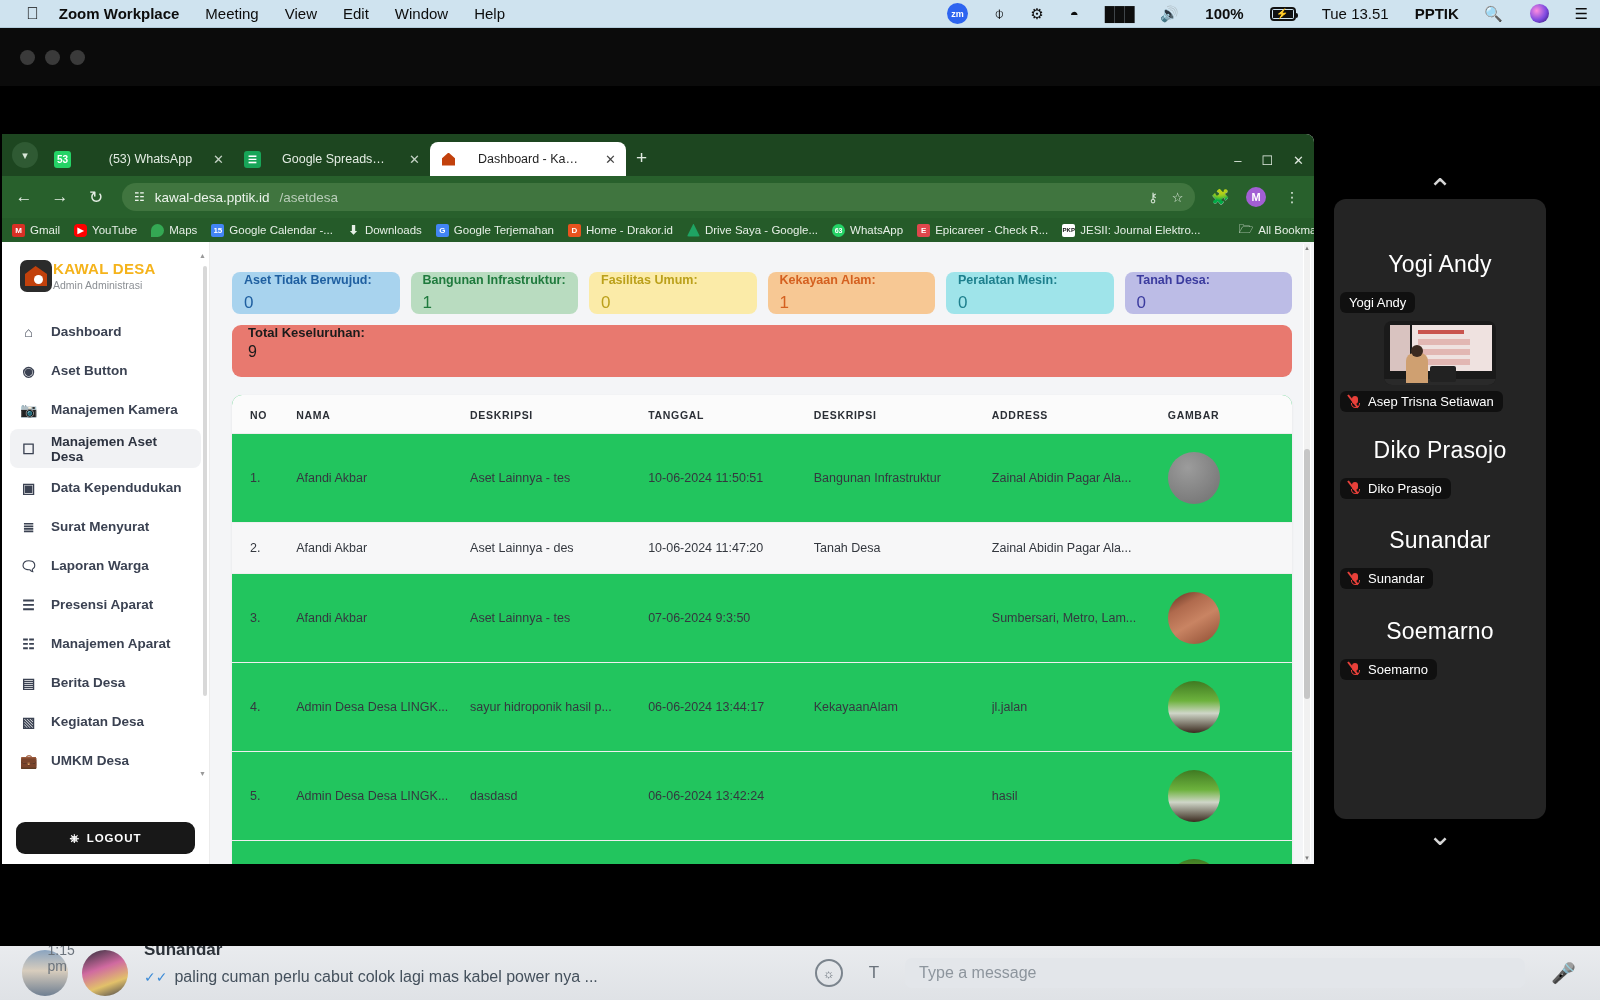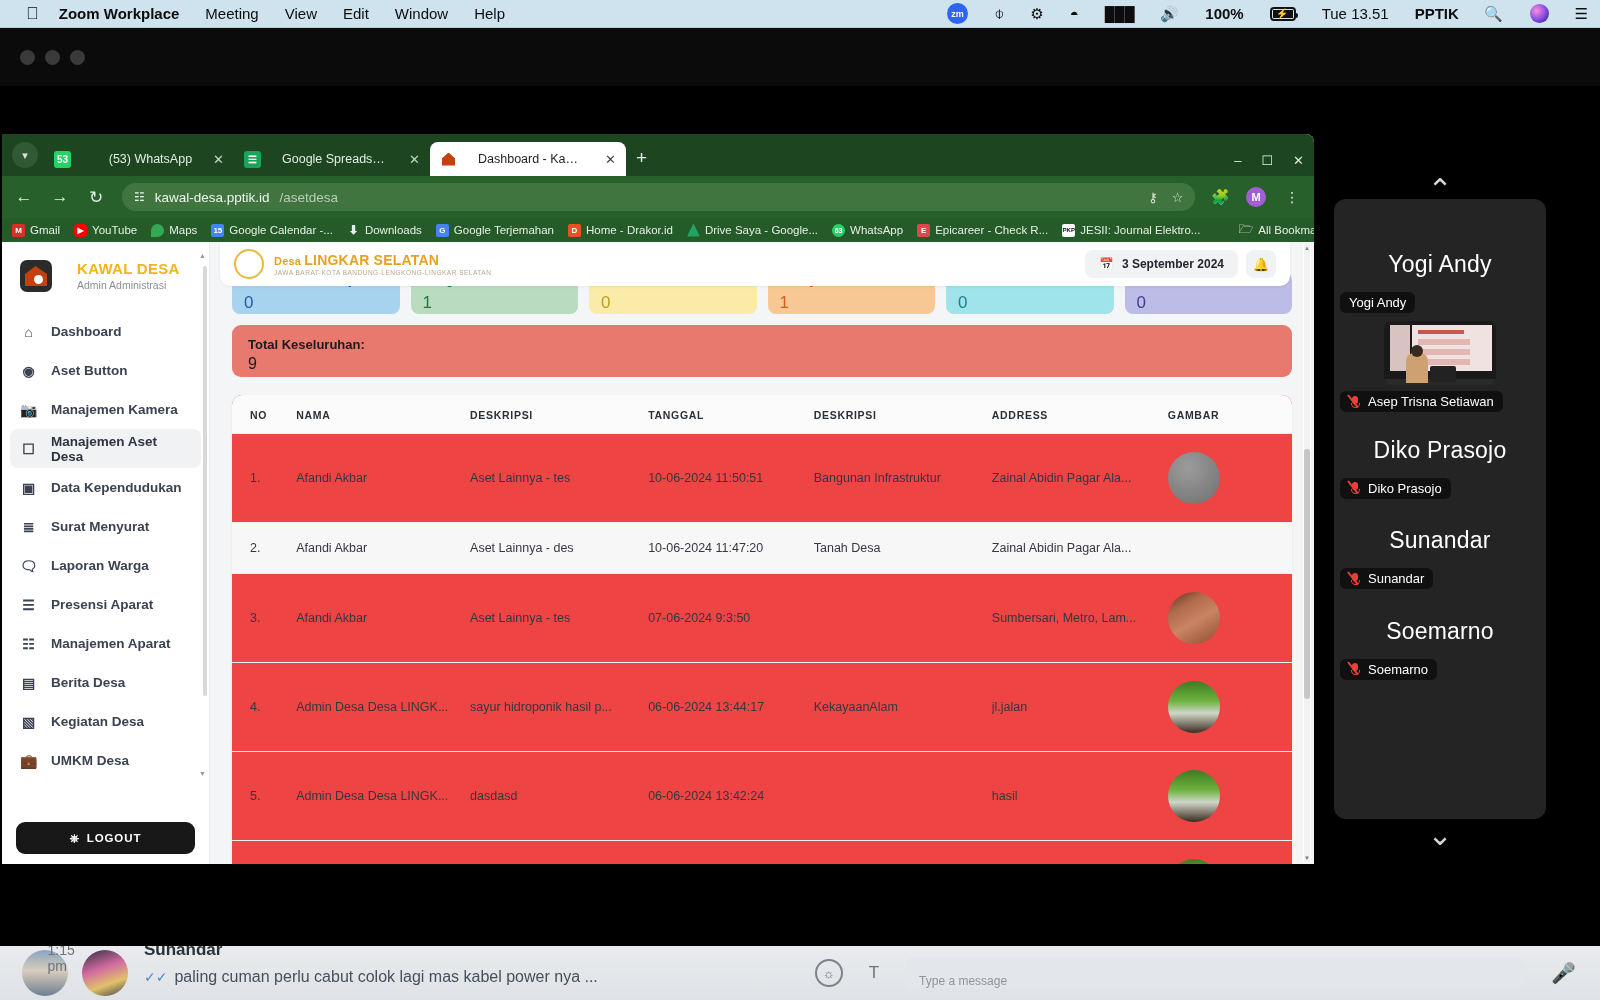--- a/index.html
+++ b/index.html
@@ -118,21 +118,21 @@
   .bm-sep { width:1px; height:14px; background:#4b7c4e; margin-left:auto; }
 
   
   .page { position: relative; height: calc(730px - 42px - 42px - 24px); background:#f4f5f7; display:flex; }
 
   .sidebar {
     width: 208px; background:#fff; position:relative; flex:none;
     display:flex; flex-direction:column;
     border-right: 1px solid #ececec;
   }
-  .brand { display:flex; align-items:center; gap:25px; padding: 18px 0 14px 18px; }
+  .brand { display:flex; align-items:center; gap:1px; padding: 18px 0 14px 18px; }
   .brand-logo {
     width: 32px; height: 32px; border-radius:7px; background:#2b2b2b; position:relative; flex:none;
   }
   .brand-logo .roof { position:absolute; left:5px; top:6px; width:22px; height:20px;
      background:#c2410c; clip-path: polygon(48% 0, 100% 40%, 100% 100%, 0 100%, 0 40%); }
   .brand-logo .gear { position:absolute; left:14px; top:15px; width:9px; height:9px; border-radius:50%; background:#fff; }
   .brand-title { font-size: 15px; font-weight: 800; color:#f5b31b; letter-spacing:.3px; line-height:1.1; }
   .brand-sub { font-size: 10.5px; color:#8b8f94; margin-top:2px; }
 
   .nav { flex:1; overflow:hidden; padding-top: 6px; }
@@ -180,27 +180,27 @@
   }
   .card {
     flex:1; height: 42px; border-radius:8px; padding: 2px 12px 0;
     overflow:hidden;
   }
   .card .ct { font-size:12.5px; font-weight:800; line-height:1.1; white-space:nowrap; }
   .card .cv { font-size:17px; margin-top:5px; }
 
   .total {
     margin-top: 11px; background:#e8796f; border-radius:9px; height:52px;
-    padding: 12px 16px; color:#1b1b1b;
+    padding: 0 16px; color:#1b1b1b;
   }
   .total .tt { font-size:13px; font-weight:800; }
   .total .tv { font-size:16px; margin-top:3px; }
 
   .tablecard {
-    margin-top: 18px; background:#ef4444; border-radius:10px; overflow:hidden;
+    margin-top: 18px; background:#22c55e; border-radius:10px; overflow:hidden;
     box-shadow: 0 1px 3px rgba(0,0,0,.07);
   }
   table { width:100%; border-collapse: collapse; table-layout: fixed; }
   thead th {
     text-align:left; font-size:10.5px; font-weight:800; letter-spacing:.7px;
     color:#2b2f36; padding: 14px 10px 12px 0; background:#fbfbfb;
     border-bottom:1px solid #eee;
   }
   tbody td {
     font-size: 12.5px; color:#34383f; padding: 18px 10px 18px 0;
@@ -275,21 +275,21 @@
   .av2 { background: linear-gradient(160deg,#2c2c38 0%, #d06aa0 40%, #e2c16a 70%, #3d3d4a 100%); margin-left: 14px; }
   .chat-body { margin-left: 16px; flex: 1; position:relative; }
   .chat-name { font-size: 17px; color:#2b3138; font-weight:600; position:absolute; top:-20px; left:0; }
   .chat-time { font-size: 14px; color:#6b737c; position:absolute; top:-18px; right: 740px; }
   .chat-msg { font-size: 16px; color:#44505c; display:flex; align-items:center; gap:7px; margin-top: 8px; }
   .ticks { color:#3d8bd6; font-size:14px; }
   .chat-right { display:flex; align-items:center; gap: 26px; margin-left: auto; }
   .circ-ic { width:28px;height:28px;border-radius:50%;border:2px solid #7b848d; display:flex;align-items:center;justify-content:center; color:#6b737c; font-size:13px; }
   .msgbox {
     width: 620px; height: 30px; background:#e3e6ea; border-radius:7px;
-    display:flex; align-items:flex-end; padding: 0 14px; color:#8d959d; font-size:12px;
+    display:flex; align-items:center; padding: 0 14px; color:#8d959d; font-size:16px;
   }
   .mic-ic { color:#6b737c; font-size:20px; margin-right: 24px; }
 </style>
 </head>
 <body>
 
 <div class="macbar">
   <span class="apple"></span>
   <span class="mi bold">Zoom Workplace</span>
   <span class="mi">Meeting</span>
@@ -506,34 +506,20 @@
 
       <div class="sb-scroll">
         <span class="sb-arrow" style="top:0">▲</span>
         <div class="thumb"></div>
         <span class="sb-arrow" style="bottom:0">▼</span>
       </div>
     </div>
 
     <div class="content">
 
-      <div class="topbar">
-        <div class="vlogo"></div>
-        <div class="vtitle">
-          <div class="t1"><span class="sm">Desa </span><span>LINGKAR SELATAN</span></div>
-          <div class="t2">JAWA BARAT-KOTA BANDUNG-LENGKONG-LINGKAR SELATAN</div>
-        </div>
-        <div class="date-chip">
-          <span>📅</span>
-          <span>3 September 2024</span>
-        </div>
-        <div class="bell-chip">
-          <span>🔔</span>
-        </div>
-      </div>
 
       <div class="content-inner">
 
         <div class="cards">
           <div class="card" style="background:#a8d3ee">
             <div class="ct" style="color:#1f5fa0">Aset Tidak Berwujud:</div>
             <div class="cv" style="color:#1f5fa0">0</div>
           </div>
           <div class="card" style="background:#b9dcc0">
             <div class="ct" style="color:#1f7a3d">Bangunan Infrastruktur:</div>

